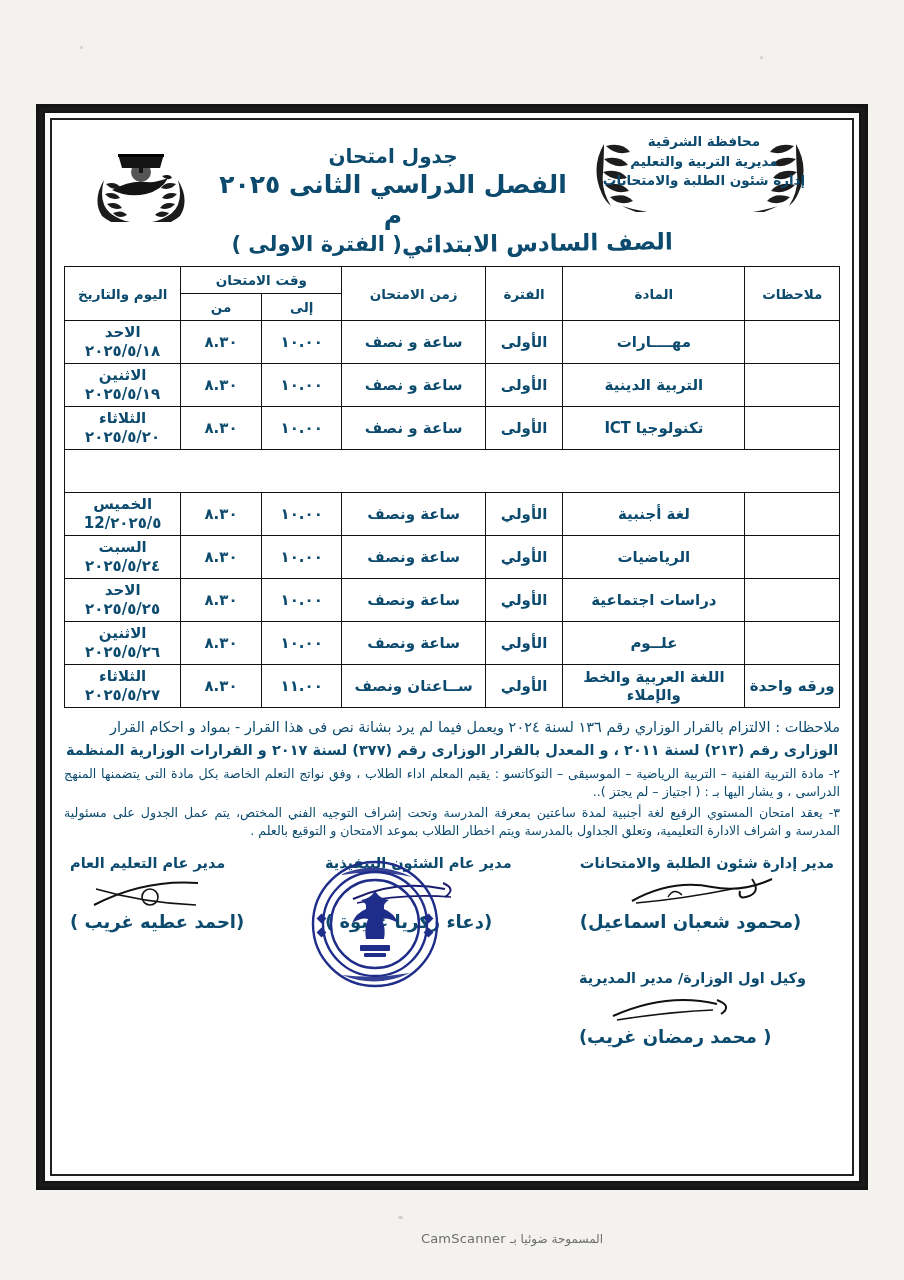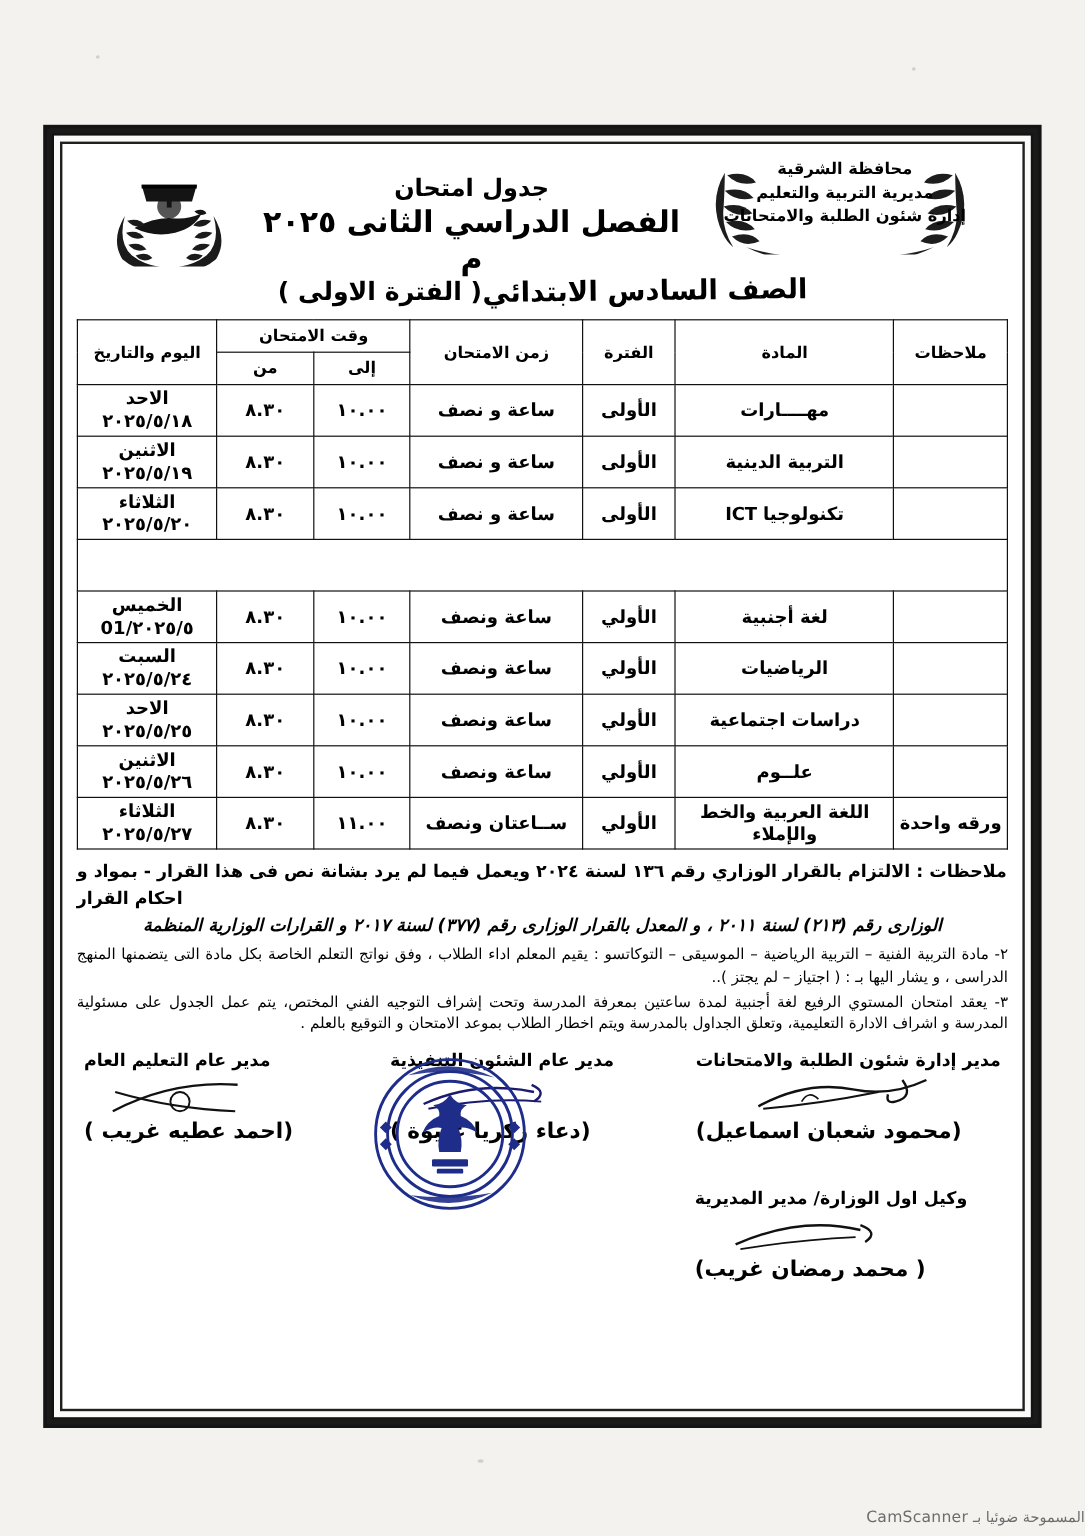--- a/index.html
+++ b/index.html
@@ -56,21 +56,21 @@
     background: #ffffff;
   }
   .sheet {
     position: absolute;
     left: 54px;
     top: 122px;
     width: 796px;
     height: 1050px;
     box-sizing: border-box;
     padding: 4px 10px 0 10px;
-    color: #000000;
+    color: #0c4a6e;
   }
 
   
   .header {
     display: flex;
     align-items: flex-start;
     justify-content: space-between;
     height: 96px;
     padding: 4px 2px 0 2px;
   }
@@ -185,31 +185,30 @@
   }
   .subj-spaced { letter-spacing: 2.5px; }
 
   
   .notes {
     margin-top: 9px;
     line-height: 1.5;
   }
   .note-head {
     font-size: 14.5px;
-    font-weight: bold;
-    text-align: left;
+    font-weight: normal;
+    text-align: right;
     letter-spacing: -0.3px;
   }
   .note-head2 {
     font-size: 14.5px;
     font-weight: bold;
     text-align: center;
     letter-spacing: -0.3px;
     margin-top: 1px;
-    font-style: italic;
   }
   .note-item {
     font-size: 12.6px;
     text-align: justify;
     margin-top: 3px;
     letter-spacing: -0.1px;
     line-height: 1.45;
   }
 
   
@@ -257,21 +256,22 @@
     width: 150px;
     height: 150px;
     pointer-events: none;
   }
 
   
   .camscanner {
     position: absolute;
     left: 0;
     right: 0;
-    bottom: 8px;
+    bottom: 34px;
+    text-align: center;
     padding-left: 120px;
     font-size: 13px;
     color: #6d6d6d;
     letter-spacing: 0.2px;
   }
   .cs-ar { font-size: 12px; }
   .speck {
     position: absolute;
     background: #cfcfcb;
     border-radius: 50%;
@@ -420,21 +420,21 @@
 
         <tr>
           <td></td>
           <td>لغة أجنبية</td>
           <td>الأولي</td>
           <td>ساعة ونصف</td>
           <td class="num">١٠.٠٠</td>
           <td class="num">٨.٣٠</td>
           <td class="daycell">
             <span class="dname">الخميس</span>
-            <span class="ddate">٢٠٢٥/٥/01</span>
+            <span class="ddate">٢٠٢٥/٥/12</span>
           </td>
         </tr>
         <tr>
           <td></td>
           <td>الرياضيات</td>
           <td>الأولي</td>
           <td>ساعة ونصف</td>
           <td class="num">١٠.٠٠</td>
           <td class="num">٨.٣٠</td>
           <td class="daycell">

